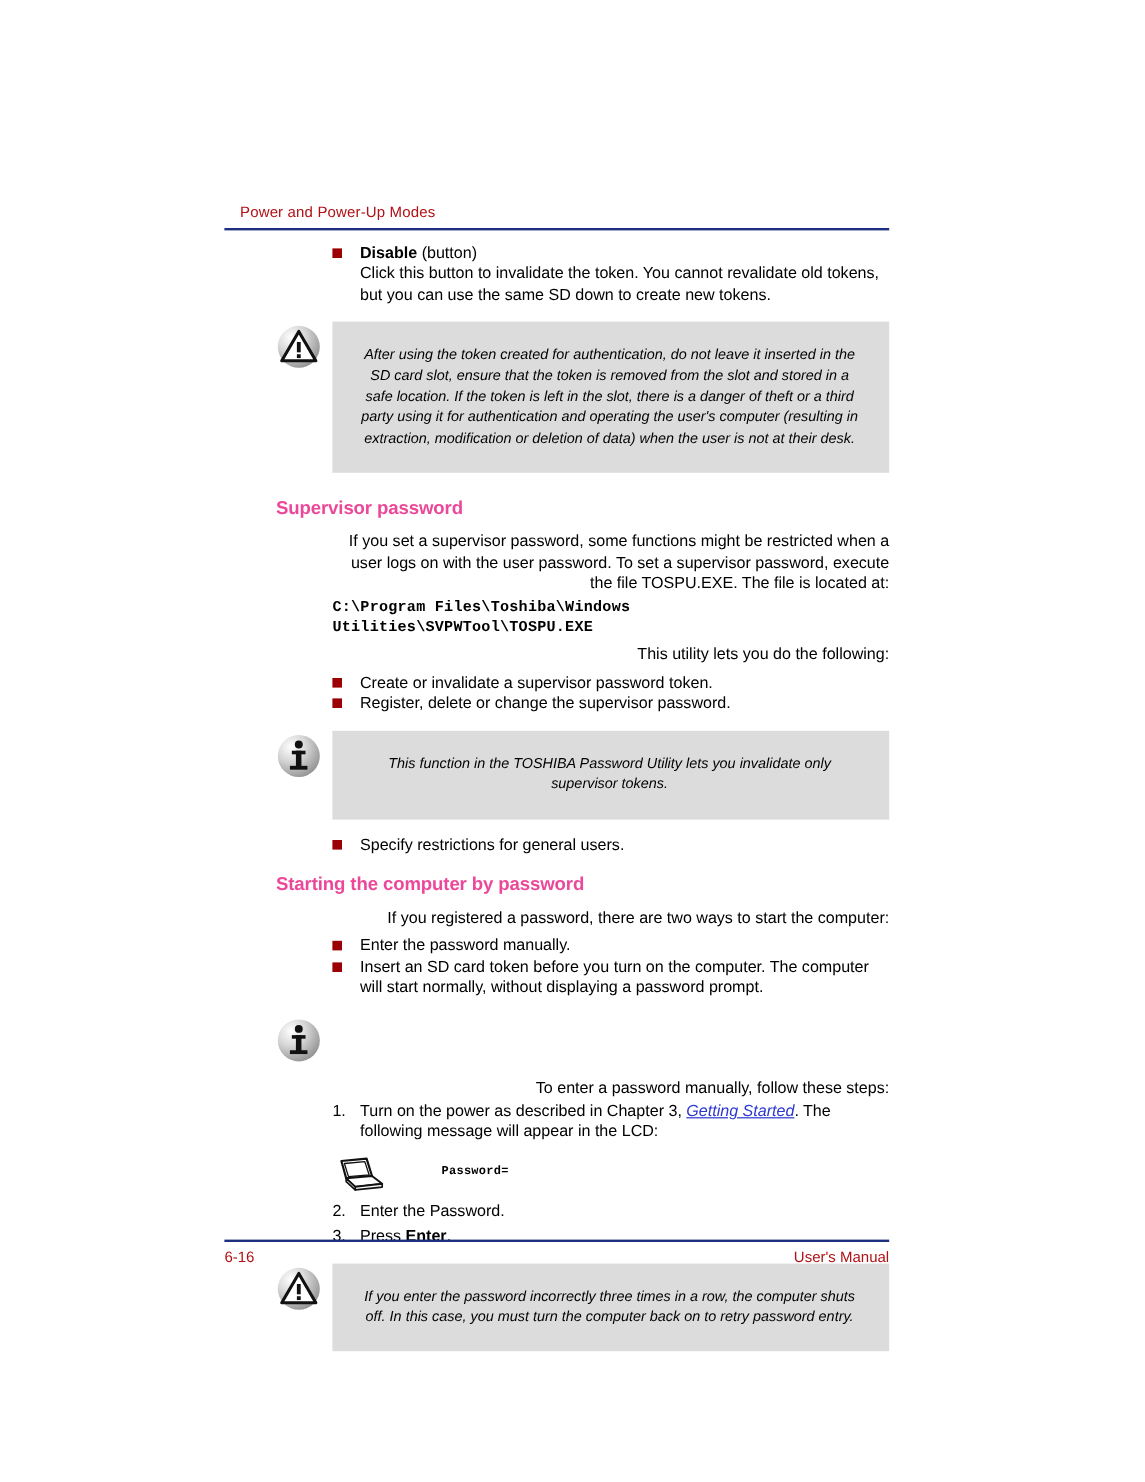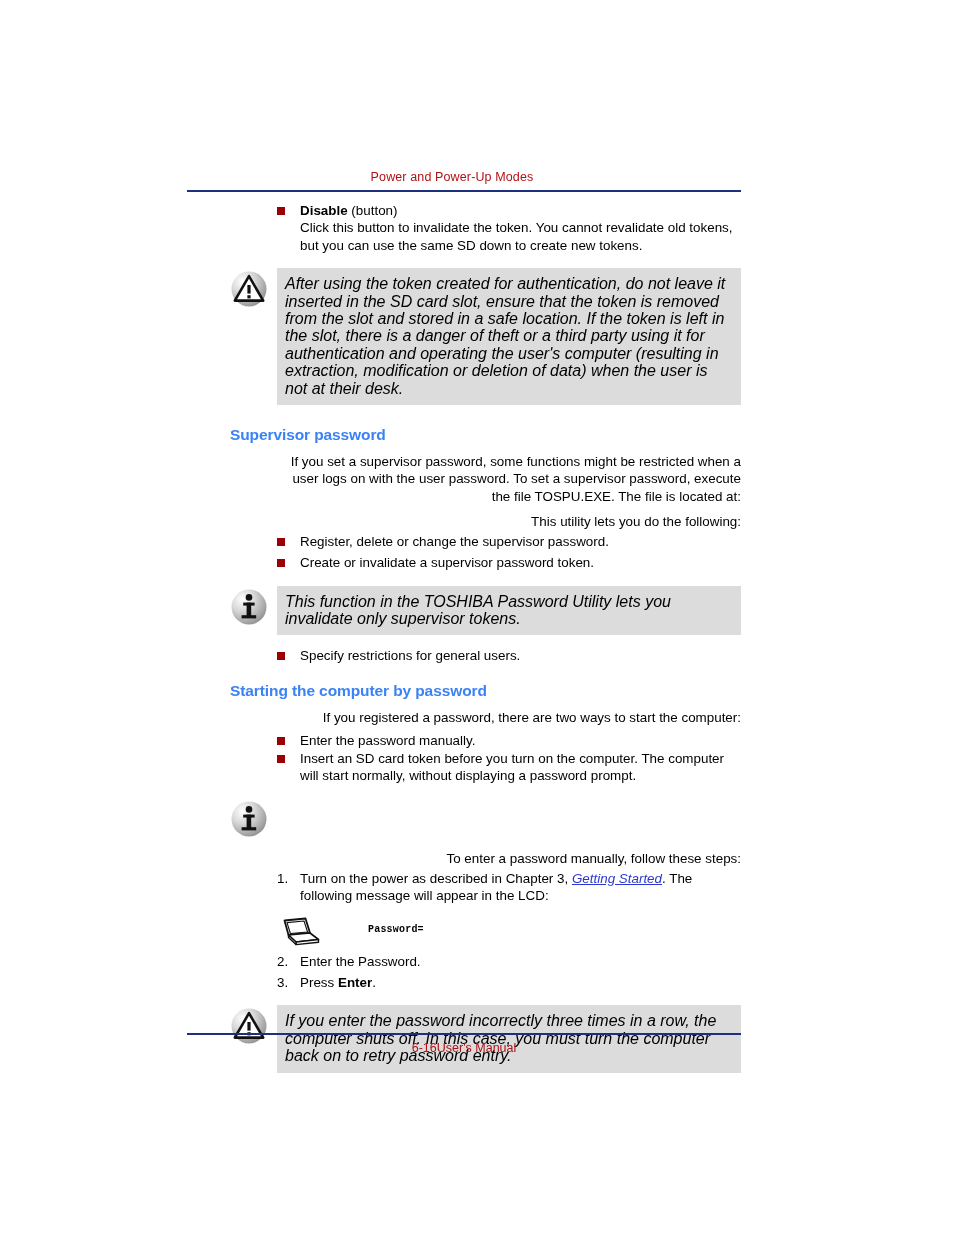--- a/index.html
+++ b/index.html
@@ -20,24 +20,23 @@
     position: absolute;
     left: 0; top: 0;
     width: 954px;
     height: 1235px;
     overflow: hidden;
   }
 
   
   .header {
     position: absolute;
-    left: 175px;
+    left: 200px;
     top: 169px;
     width: 554px;
-    text-align: center;
   }
   .header-title {
     font-size: 12.5px;
     color: #B01116;
     line-height: 16px;
     letter-spacing: 0.01em;
     white-space: nowrap;
   }
   .header-rule {
     position: absolute;
@@ -50,21 +49,21 @@
 
   
   .content {
     position: absolute;
     left: 0;
     top: 202px;
     width: 954px;
   }
 
   .h2 {
-    color: #3b82f6;
+    color: #ec4899;
     font-size: 15.5px;
     font-weight: bold;
     margin: 0;
     padding: 0 0 0 230px;
     line-height: 20px;
     letter-spacing: -0.1px;
   }
 
   .body-text {
     font-size: 13.4px;
@@ -139,24 +138,25 @@
     height: 38px;
   }
   .callout .cbox {
     margin-left: 277px;
     margin-right: 213px;
     background: #DCDCDC;
     padding: 7px 10px 8px 8px;
     box-sizing: border-box;
   }
   .callout .cbox p {
-    margin: 0;
-    font-size: 16px;
+    margin: 12px;
+    font-size: 12px;
     line-height: 17.4px;
     font-style: italic;
+    text-align: center;
   }
 
   
   b, .bold { font-weight: bold; }
   .link {
     color: #2B37D0;
     font-style: italic;
   }
 
   
@@ -190,21 +190,21 @@
     width: 554px;
     height: 2px;
     background: #1F2F80;
   }
   .footer {
     position: absolute;
     left: 187px;
     top: 1040px;
     width: 554px;
     display: flex;
-    justify-content: center;
+    justify-content: space-between;
     align-items: baseline;
   }
   .footer span {
     font-size: 12.5px;
     color: #B01116;
     line-height: 16px;
   }
 
   .sp2  { height: 2px; }
   .sp4  { height: 4px; }
@@ -258,32 +258,34 @@
         <p>After using the token created for authentication, do not leave it inserted in the SD card slot, ensure that the token is removed from the slot and stored in a safe location. If the token is left in the slot, there is a danger of theft or a third party using it for authentication and operating the user's computer (resulting in extraction, modification or deletion of data) when the user is not at their desk.</p>
       </div>
     </div>
 
     <div class="sp20"></div>
 
     <h2 class="h2">Supervisor password</h2>
     <div class="sp8"></div>
     <p class="body-text">If you set a supervisor password, some functions might be restricted when a user logs on with the user password. To set a supervisor password, execute the file TOSPU.EXE. The file is located at:</p>
     <div class="sp4"></div>
+    <div class="mono">C:\Program Files\Toshiba\Windows
+Utilities\SVPWTool\TOSPU.EXE</div>
     <div class="sp4"></div>
     <p class="body-text">This utility lets you do the following:</p>
     <div class="sp2"></div>
 
     <ul class="blist">
+      <li style="margin-top:4px">
+        <span class="sq"></span>
+        <span>Create or invalidate a supervisor password token.</span>
+      </li>
       <li>
         <span class="sq"></span>
         <span>Register, delete or change the supervisor password.</span>
-      </li>
-      <li style="margin-top:4px">
-        <span class="sq"></span>
-        <span>Create or invalidate a supervisor password token.</span>
       </li>
     </ul>
 
     <div class="sp14"></div>
 
     <div class="callout">
       <span class="icon">
         <svg viewBox="0 0 38 38" width="38" height="38" aria-hidden="true">
           <defs>
             <radialGradient id="gcirc2" cx="32%" cy="28%" r="82%">

